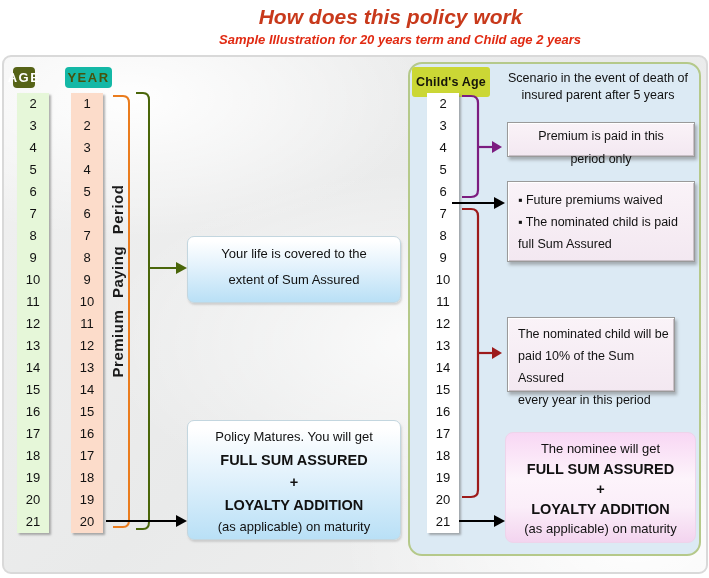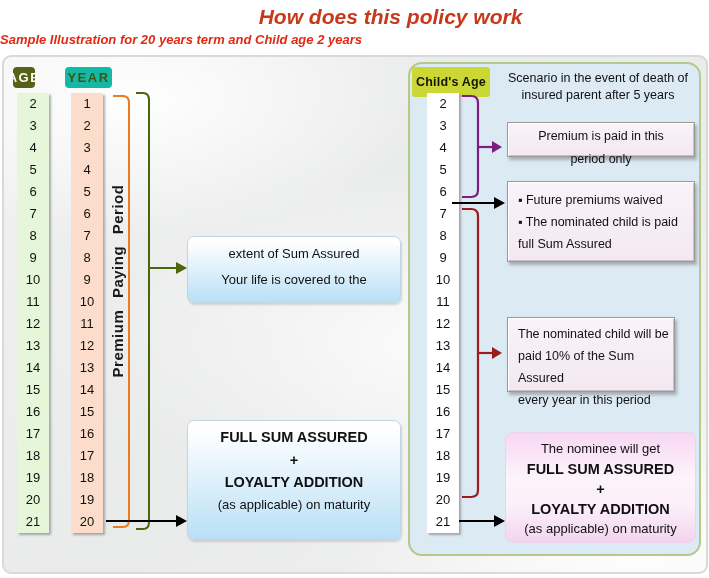--- a/index.html
+++ b/index.html
@@ -1,20 +1,20 @@
 <!DOCTYPE html>
 <html><head>
 <meta charset="utf-8">
 <style>
   html,body{margin:0;padding:0;background:#ffffff;font-family:"Liberation Sans",sans-serif;}
   #stage{position:relative;width:709px;height:578px;background:#ffffff;overflow:hidden;}
 
   .title{position:absolute;top:5px;left:0;width:709px;text-align:center;
          font-size:21px;font-weight:bold;font-style:italic;color:#c8391b;padding-left:36px;}
-  .subtitle{position:absolute;top:32px;left:0;width:565px;text-align:left;
+  .subtitle{position:absolute;top:32px;left:16px;width:565px;text-align:right;
          font-size:13px;font-weight:bold;font-style:italic;color:#e12a12;}
 
   .container{position:absolute;left:2px;top:55px;width:702px;height:515px;
          border:2px solid #d9d9d9;border-radius:9px;
          background:
            radial-gradient(ellipse 420px 200px at 18% 8%, rgba(255,255,255,0.95), rgba(255,255,255,0) 70%),
            radial-gradient(ellipse 500px 260px at 60% 55%, rgba(255,255,255,0.8), rgba(255,255,255,0) 65%),
            radial-gradient(ellipse 420px 220px at 90% 95%, rgba(255,255,255,0.9), rgba(255,255,255,0) 70%),
            linear-gradient(135deg,#f1f1f1 0%,#e9eaea 50%,#f3f3f3 100%);}
 
@@ -127,24 +127,25 @@
       <div class="cell">16</div>
       <div class="cell">17</div>
       <div class="cell">18</div>
       <div class="cell">19</div>
       <div class="cell">20</div>
     </div>
 
   <div class="premium-label">Premium Paying Period</div>
 
   <div class="blue-box covered-box">
+      <div class="line">Your life is covered to the</div>
       <div class="line">extent of Sum Assured</div>
-      <div class="line">Your life is covered to the</div>
     </div>
   <div class="blue-box maturity-box">
+      <div class="line black-line">Policy Matures. You will get</div>
       <div class="line red-line">FULL SUM ASSURED</div>
       <div class="line red-line">+</div>
       <div class="line red-line">LOYALTY ADDITION</div>
       <div class="line black-line">(as applicable) on maturity</div>
     </div>
 
   <div class="right-panel"></div>
   <div class="badge child-badge">Child's Age</div>
   <div class="scenario">
       <div class="scn-line">Scenario in the event of death of</div>

